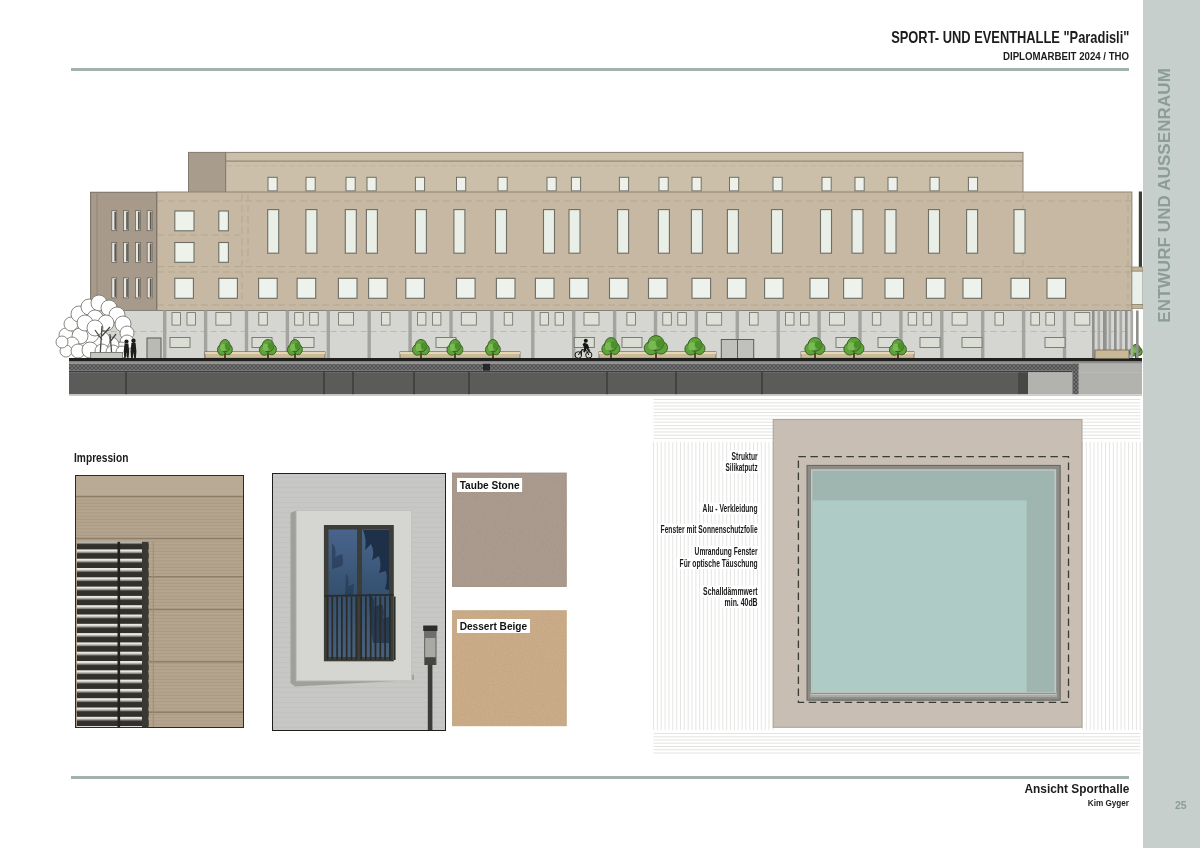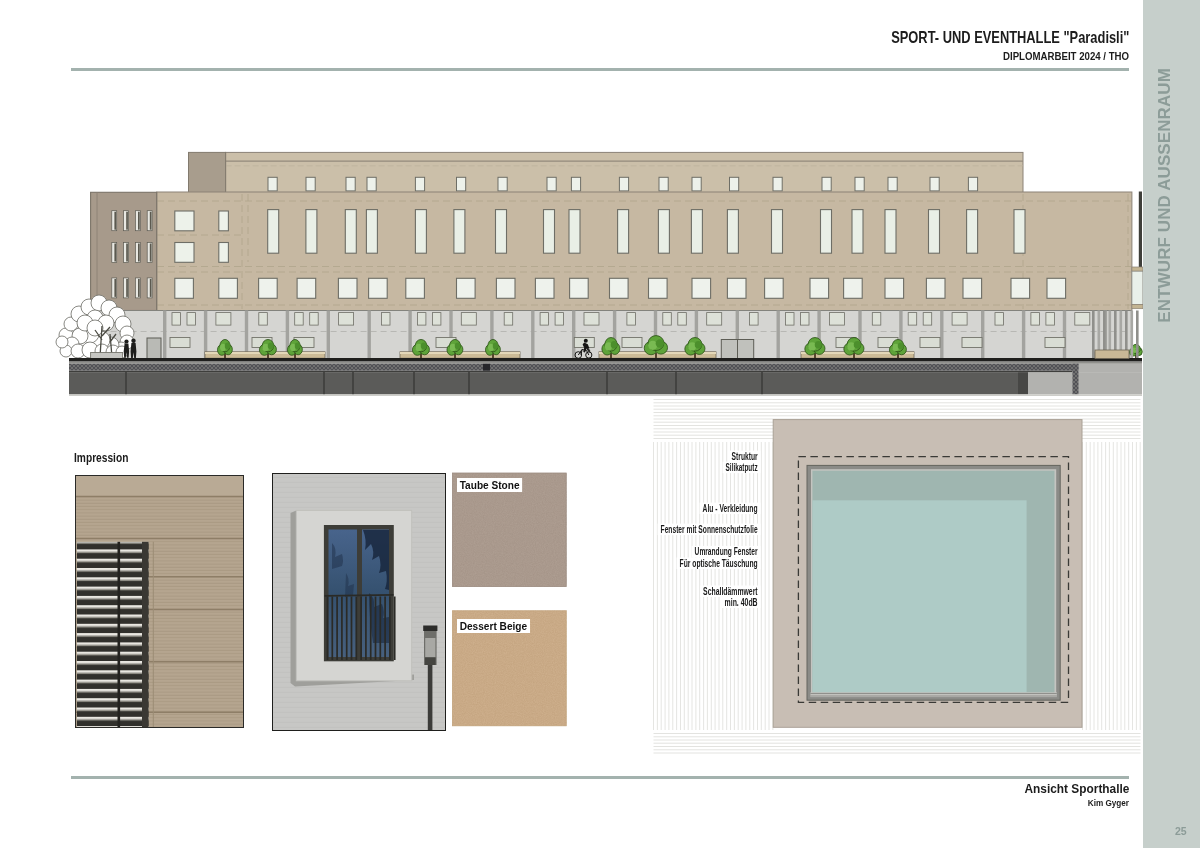--- a/index.html
+++ b/index.html
@@ -733,13 +733,13 @@
 <div class="hdr" style="top:781.5px; font-size:12.5px; font-weight:bold; transform:scaleX(0.95); transform-origin:right center;">Ansicht Sporthalle</div>
 
 <div class="hdr" style="top:797px; font-size:9.5px; font-weight:bold; transform:scaleX(0.86); transform-origin:right center;">Kim Gyger</div>
 
 <div style="position:absolute; left:1143px; top:0; width:57px; height:848px; background:#c6cfcb;"></div>
 
 <div style="position:absolute; left:1139px; top:70px; width:51px; height:251px; display:flex; align-items:center; justify-content:center;">
   <span style="writing-mode:vertical-rl; transform:rotate(180deg); font-size:17px; font-weight:bold; color:#8c9c98; letter-spacing:0.1px; white-space:nowrap;">ENTWURF UND AUSSENRAUM</span>
 </div>
 
-<div style="position:absolute; left:1175px; top:825px; font-size:10.5px; font-weight:bold; color:#8c9c98;">25</div>
+<div style="position:absolute; left:1175px; top:799px; font-size:10.5px; font-weight:bold; color:#8c9c98;">25</div>
 
 </body></html>

